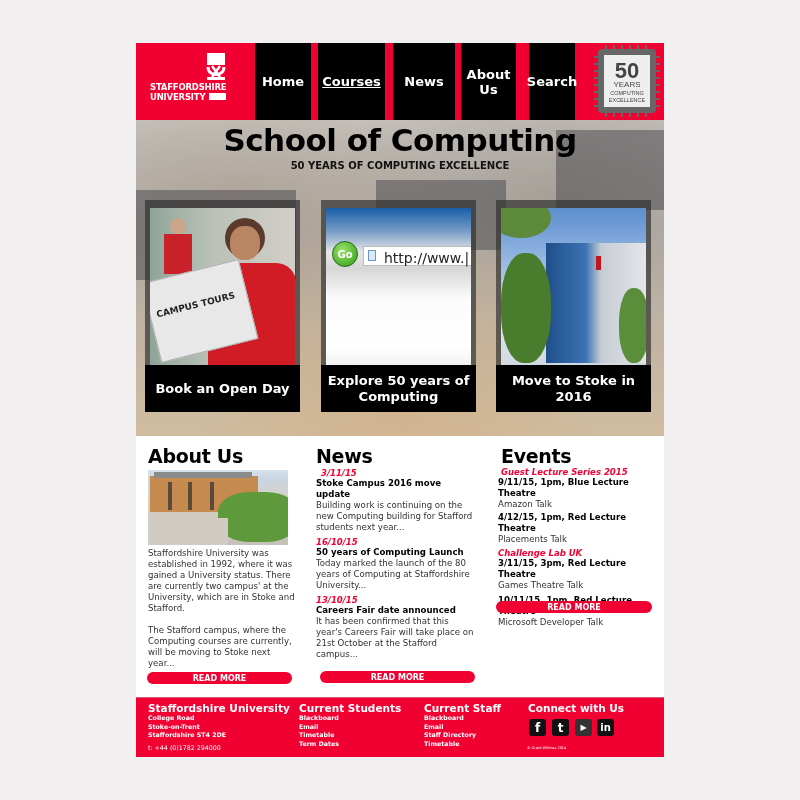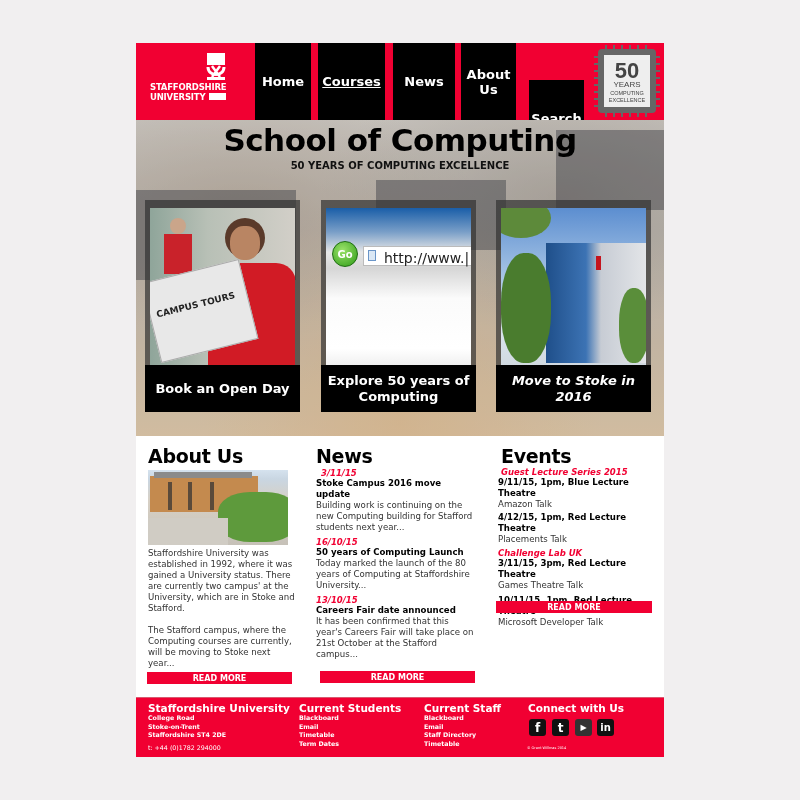--- a/index.html
+++ b/index.html
@@ -36,21 +36,21 @@
     .card .img { position: absolute; left: 5px; top: 8px; right: 5px; height: 201px; overflow: hidden; }
     .card .label { position: absolute; left: 0; right: 0; bottom: 0; height: 47px; background: #000; color: #fff; font-size: 13px; font-weight: bold;
       display: flex; align-items: center; justify-content: center; text-align: center; line-height: 16px; }
 
     
     .col { position: absolute; top: 393px; }
     .col h2 { font-size: 19px; font-weight: bold; color: #000; letter-spacing: -0.3px; }
     .body-text { font-size: 8.6px; color: #333; line-height: 11px; }
     .date { font-size: 8.5px; font-style: italic; font-weight: bold; color: #f10032; }
     .item-title { font-size: 8.6px; font-weight: bold; color: #000; line-height: 11px; }
-    .read-more { position: absolute; height: 12px; background: #f10032; color: #fff; font-size: 8px; font-weight: bold; border-radius: 0;
+    .read-more { position: absolute; height: 12px; background: #f10032; color: #fff; font-size: 8px; font-weight: bold; border-radius: 6px;
       display: flex; align-items: center; justify-content: center; cursor: pointer; }
 
     
     .footer { position: absolute; left: 0; top: 654px; width: 528px; height: 60px; background: #f10032; border-top: 1px solid #d85a70; }
     .fcol { position: absolute; top: 4px; color: #fff; }
     .fcol .fh { font-size: 10.5px; font-weight: bold; white-space: nowrap; }
     .fcol .fl { font-size: 6.3px; font-weight: bold; line-height: 8.5px; white-space: nowrap; }
     .social { position: absolute; width: 17px; height: 17px; background: #111; border-radius: 3px; color: #fff; font-weight: bold;
       display: flex; align-items: center; justify-content: center; font-size: 12px; cursor: pointer; }
     .copyright { position: absolute; left: 391px; top: 48px; font-size: 3.5px; color: #fff; }
@@ -70,21 +70,21 @@
       </svg>
       <div class="name1">STAFFORDSHIRE</div>
       <div class="name2">UNIVERSITY</div>
       <div class="bar"></div>
     </div>
 
     <div class="nav-item" style="left:119px; width:56px;">Home</div>
     <div class="nav-item" style="left:182px; width:67px;text-decoration:underline;">Courses</div>
     <div class="nav-item" style="left:257px; width:62px;">News</div>
     <div class="nav-item" style="left:325px; width:55px; padding:0 8px;">About Us</div>
-    <div class="nav-item" style="left:393px; width:55px;margin-top:37px;">Search</div>
+    <div class="nav-item" style="left:393px; width:46px;">Search</div>
 
     <svg class="badge" viewBox="0 0 70 72">
       <g fill="#666">
         <rect x="6" y="4" width="58" height="64" rx="4"></rect>
         <g stroke="#666" stroke-width="2">
           <line x1="2" y1="12" x2="68" y2="12"></line>
             <line x1="2" y1="19" x2="68" y2="19"></line>
             <line x1="2" y1="26" x2="68" y2="26"></line>
           <line x1="2" y1="33" x2="68" y2="33"></line>
             <line x1="2" y1="40" x2="68" y2="40"></line>
@@ -132,21 +132,21 @@
 
     <div class="card" style="left:185px; width:155px;">
       <div class="img" style="background: linear-gradient(180deg, #1a5ea8 0%, #7a9fc8 12%, #e7e7e7 22%, #d6d6d6 30%, #fbfbfb 45%, #fff 70%, #c9c9c9 100%);">
         <div style="position:absolute; left:6px; top:33px; width:26px; height:26px; border-radius:50%; background:radial-gradient(circle at 40% 35%, #9be36a, #2d9a16); border:1px solid #1d6d10; color:#fff; font-size:10px; font-weight:bold; display:flex; align-items:center; justify-content:center;">Go</div>
         <div style="position:absolute; left:37px; top:38px; width:110px; height:20px; background:#fff; border:1px solid #bbb; font-size:14px; color:#222; padding:3px 0 0 20px;">http://www.|</div>
         <div style="position:absolute; left:42px; top:42px; width:8px; height:11px; background:#dbe8f5; border:1px solid #6a95c8;"></div>
       </div>
       <div class="label">Explore 50 years of Computing</div>
     </div>
 
-    <div class="card" style="left:360px; width:155px;font-style:italic;">
+    <div class="card" style="left:360px; width:155px;">
       <div class="img" style="background: linear-gradient(180deg, #5c8ed0 0%, #a9c6e6 35%, #d9e4ee 60%, #c8cdd0 100%);">
         <div style="position:absolute; left:45px; top:35px; width:100px; height:120px; background:linear-gradient(90deg, #1f4f8a 0%, #3c73b4 40%, #c7ccd4 55%, #e3e5e8 100%);"></div>
         <div style="position:absolute; left:95px; top:48px; width:5px; height:14px; background:#c4141e;"></div>
         <div style="position:absolute; left:-10px; top:-10px; width:60px; height:40px; border-radius:50%; background:#5d8a3a;"></div>
         <div style="position:absolute; left:0px; top:45px; width:50px; height:110px; border-radius:45%; background:#4a7c2e;"></div>
         <div style="position:absolute; left:118px; top:80px; width:30px; height:75px; border-radius:45%; background:#5a8e3a;"></div>
       </div>
       <div class="label">Move to Stoke in 2016</div>
     </div>
   </div>

